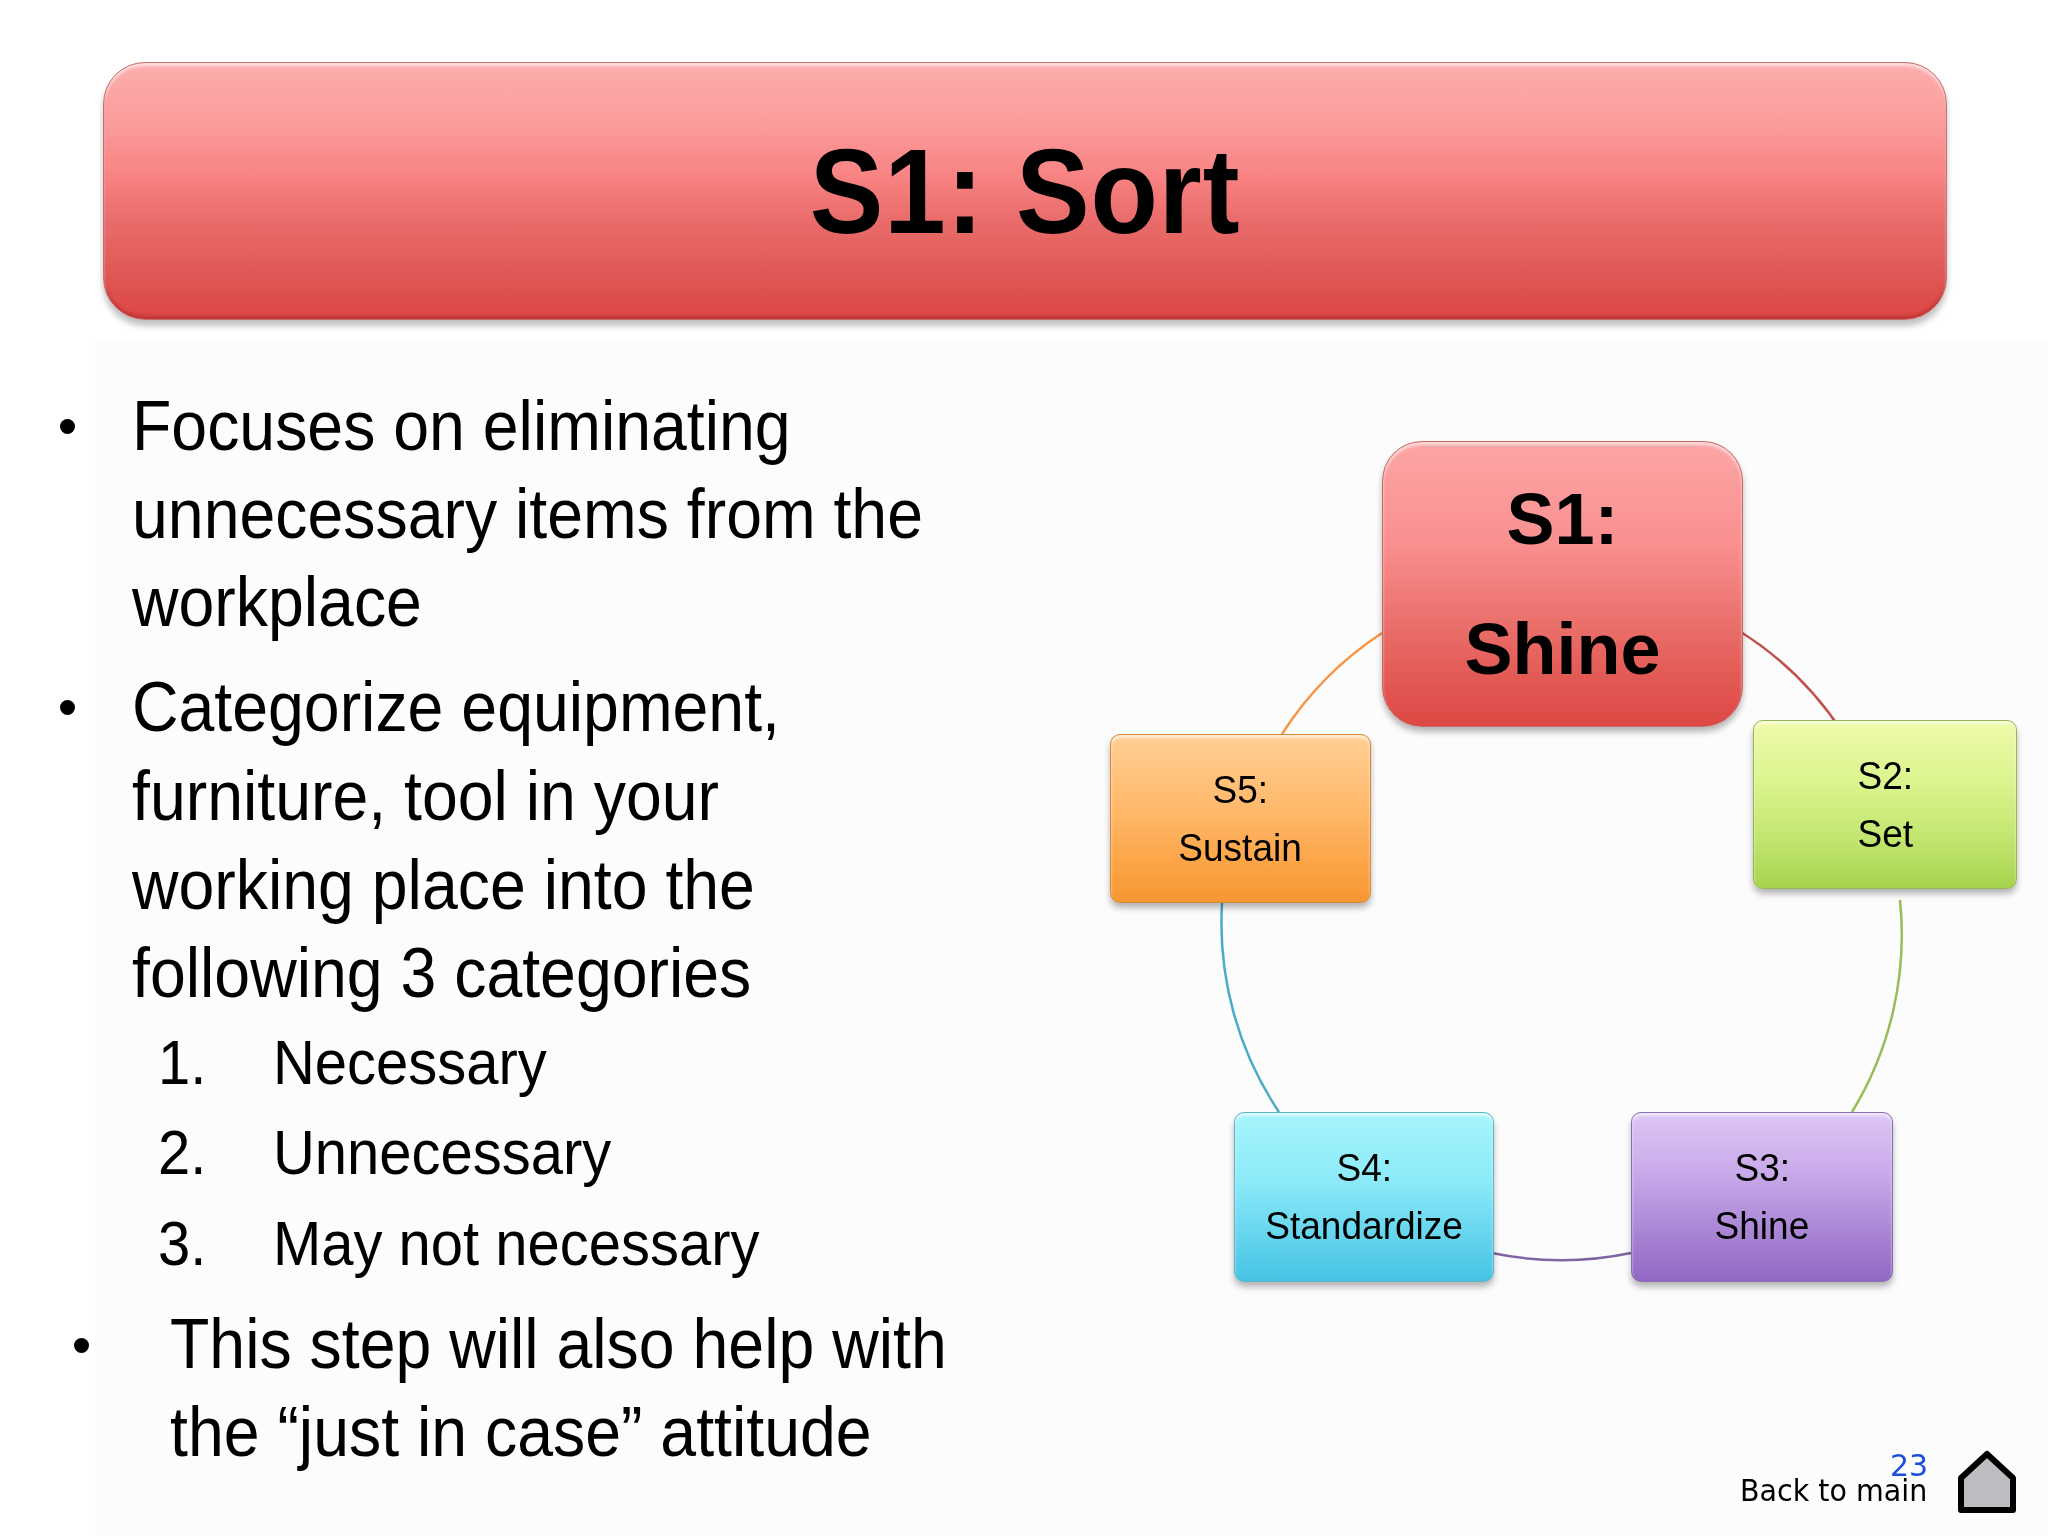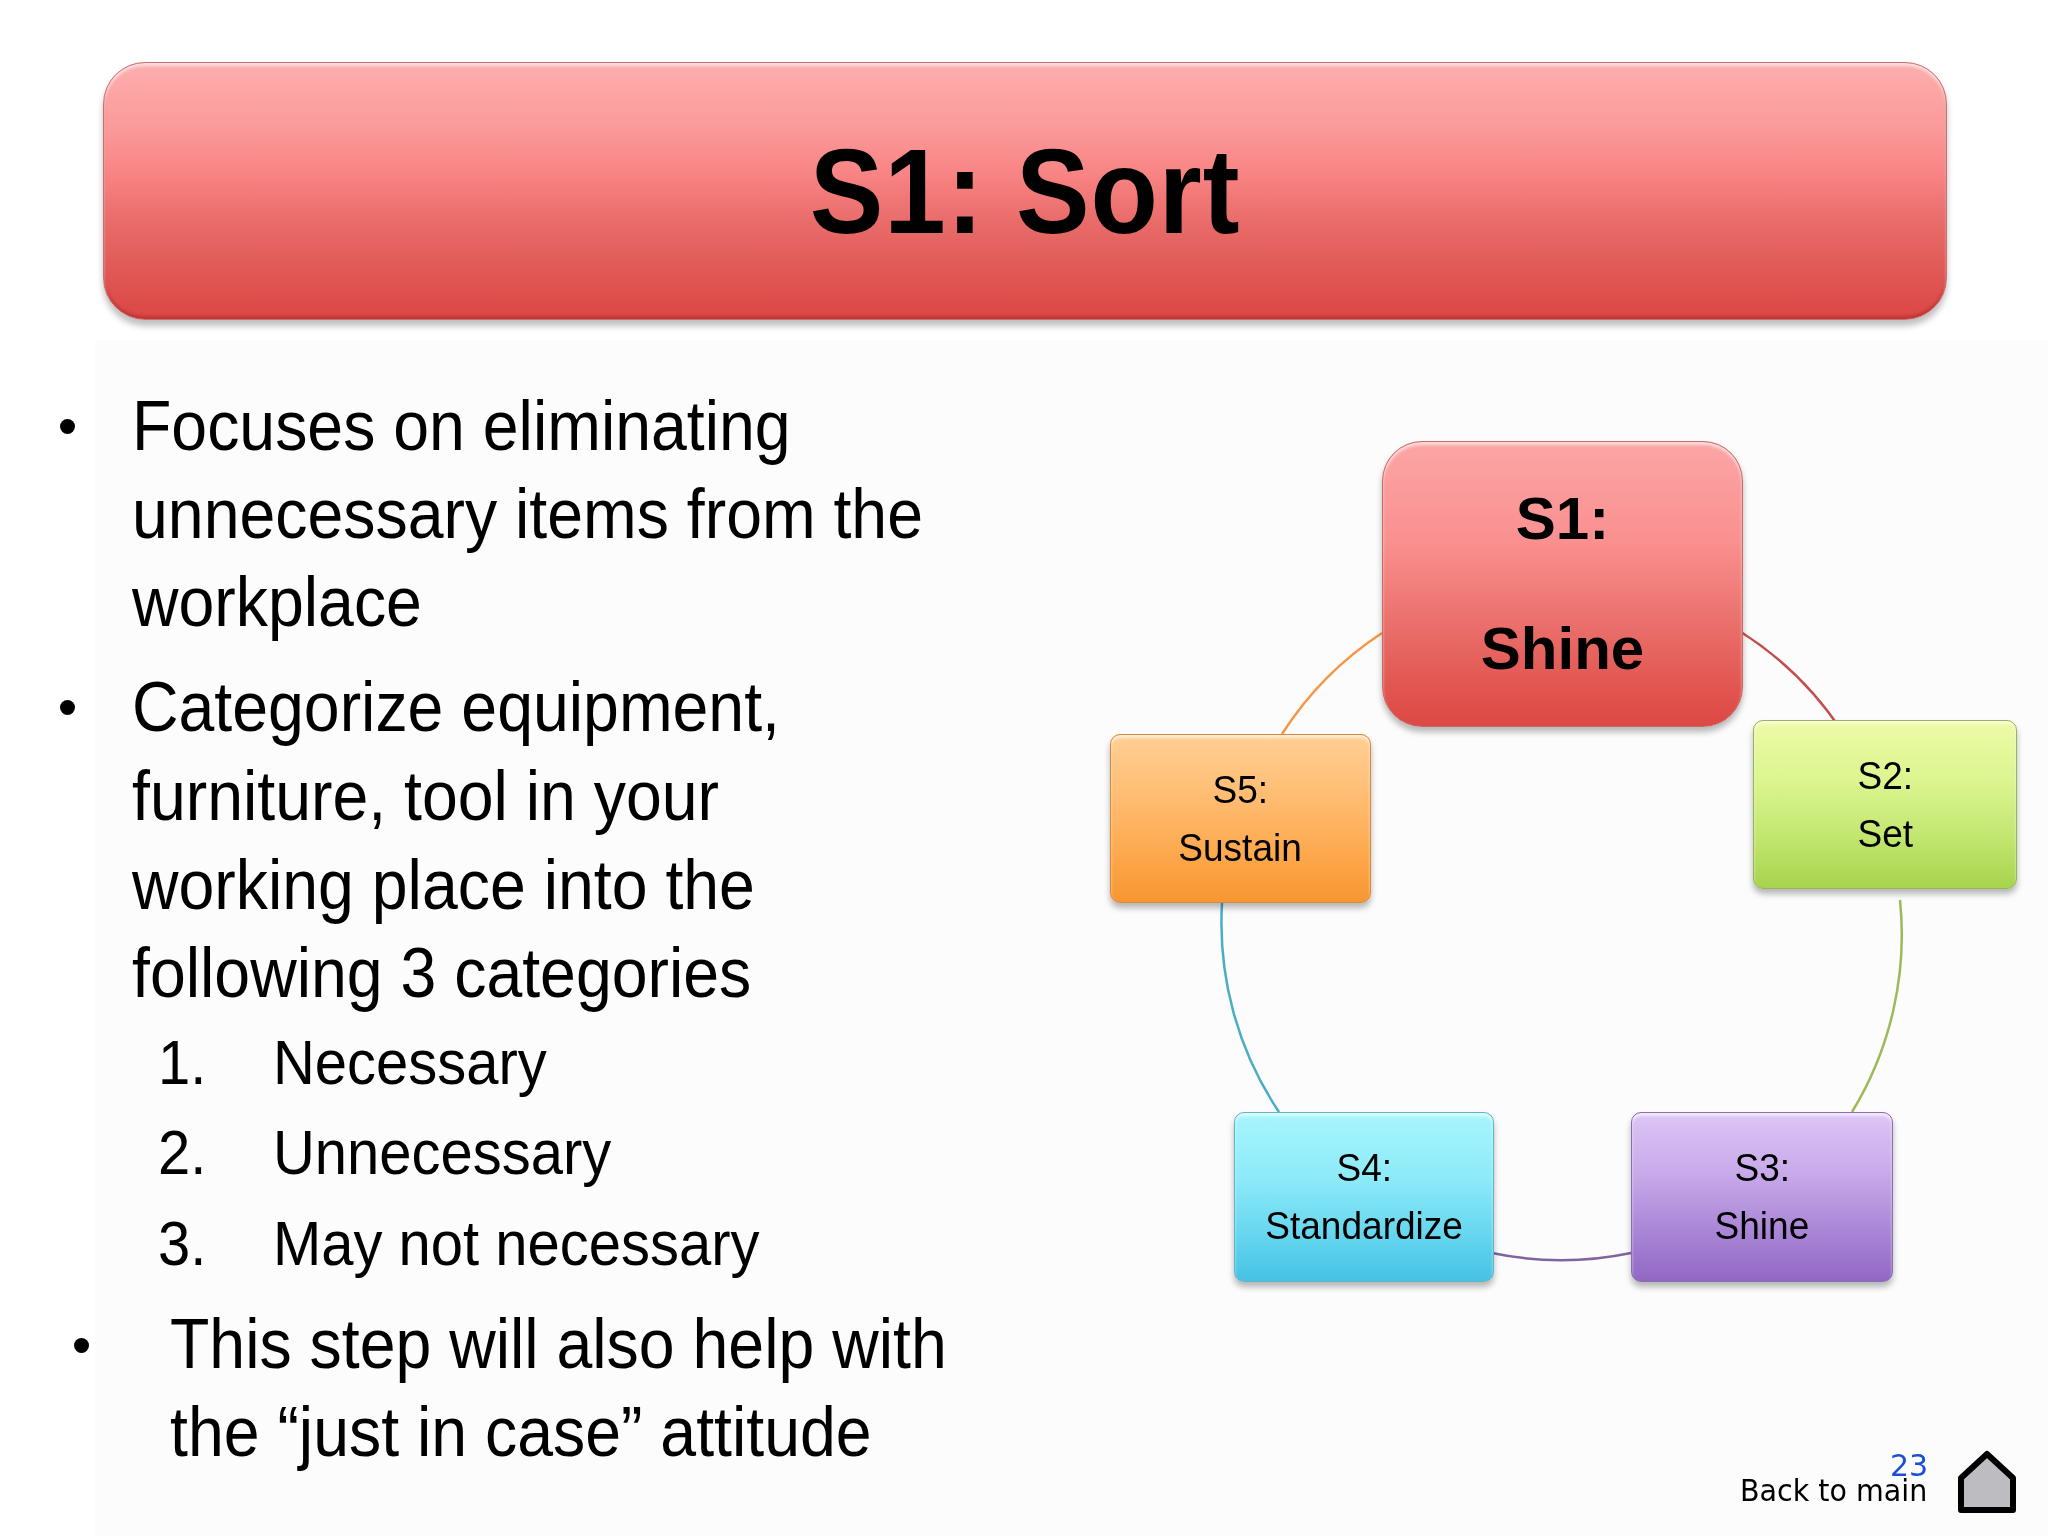--- a/index.html
+++ b/index.html
@@ -40,21 +40,21 @@
     display:flex; flex-direction:column; align-items:center; justify-content:center;
     box-shadow: 0 5px 6px rgba(0,0,0,0.28), inset 0 3px 3px rgba(255,255,255,0.6);
     text-align:center;
   }
   .box .l { font-size:39px; line-height:58px; transform:scaleX(0.95); }
   .box-s1 {
     left:1382px; top:441px; width:359px; height:284px; border-radius:40px;
     background:linear-gradient(to bottom, #fca5a5 0%, #fa9090 35%, #ec7470 60%, #e25752 85%, #dd4844 100%);
     border:1px solid #c56a68;
   }
-  .box-s1 .l { font-size:60px; line-height:130px; font-weight:bold; transform:none; }
+  .box-s1 .l { font-size:72px; line-height:130px; font-weight:bold; transform:none; }
   .box-s5 {
     left:1110px; top:734px; width:259px; height:167px;
     background:linear-gradient(to bottom, #ffcf94 0%, #ffbb6f 40%, #fca649 75%, #f79632 100%);
     border:1px solid #d48a3c;
   }
   .box-s2 {
     left:1753px; top:720px; width:262px; height:167px;
     background:linear-gradient(to bottom, #eefaa8 0%, #dcf590 35%, #c2e670 70%, #a7d34d 100%);
     border:1px solid #95b656;
   }

